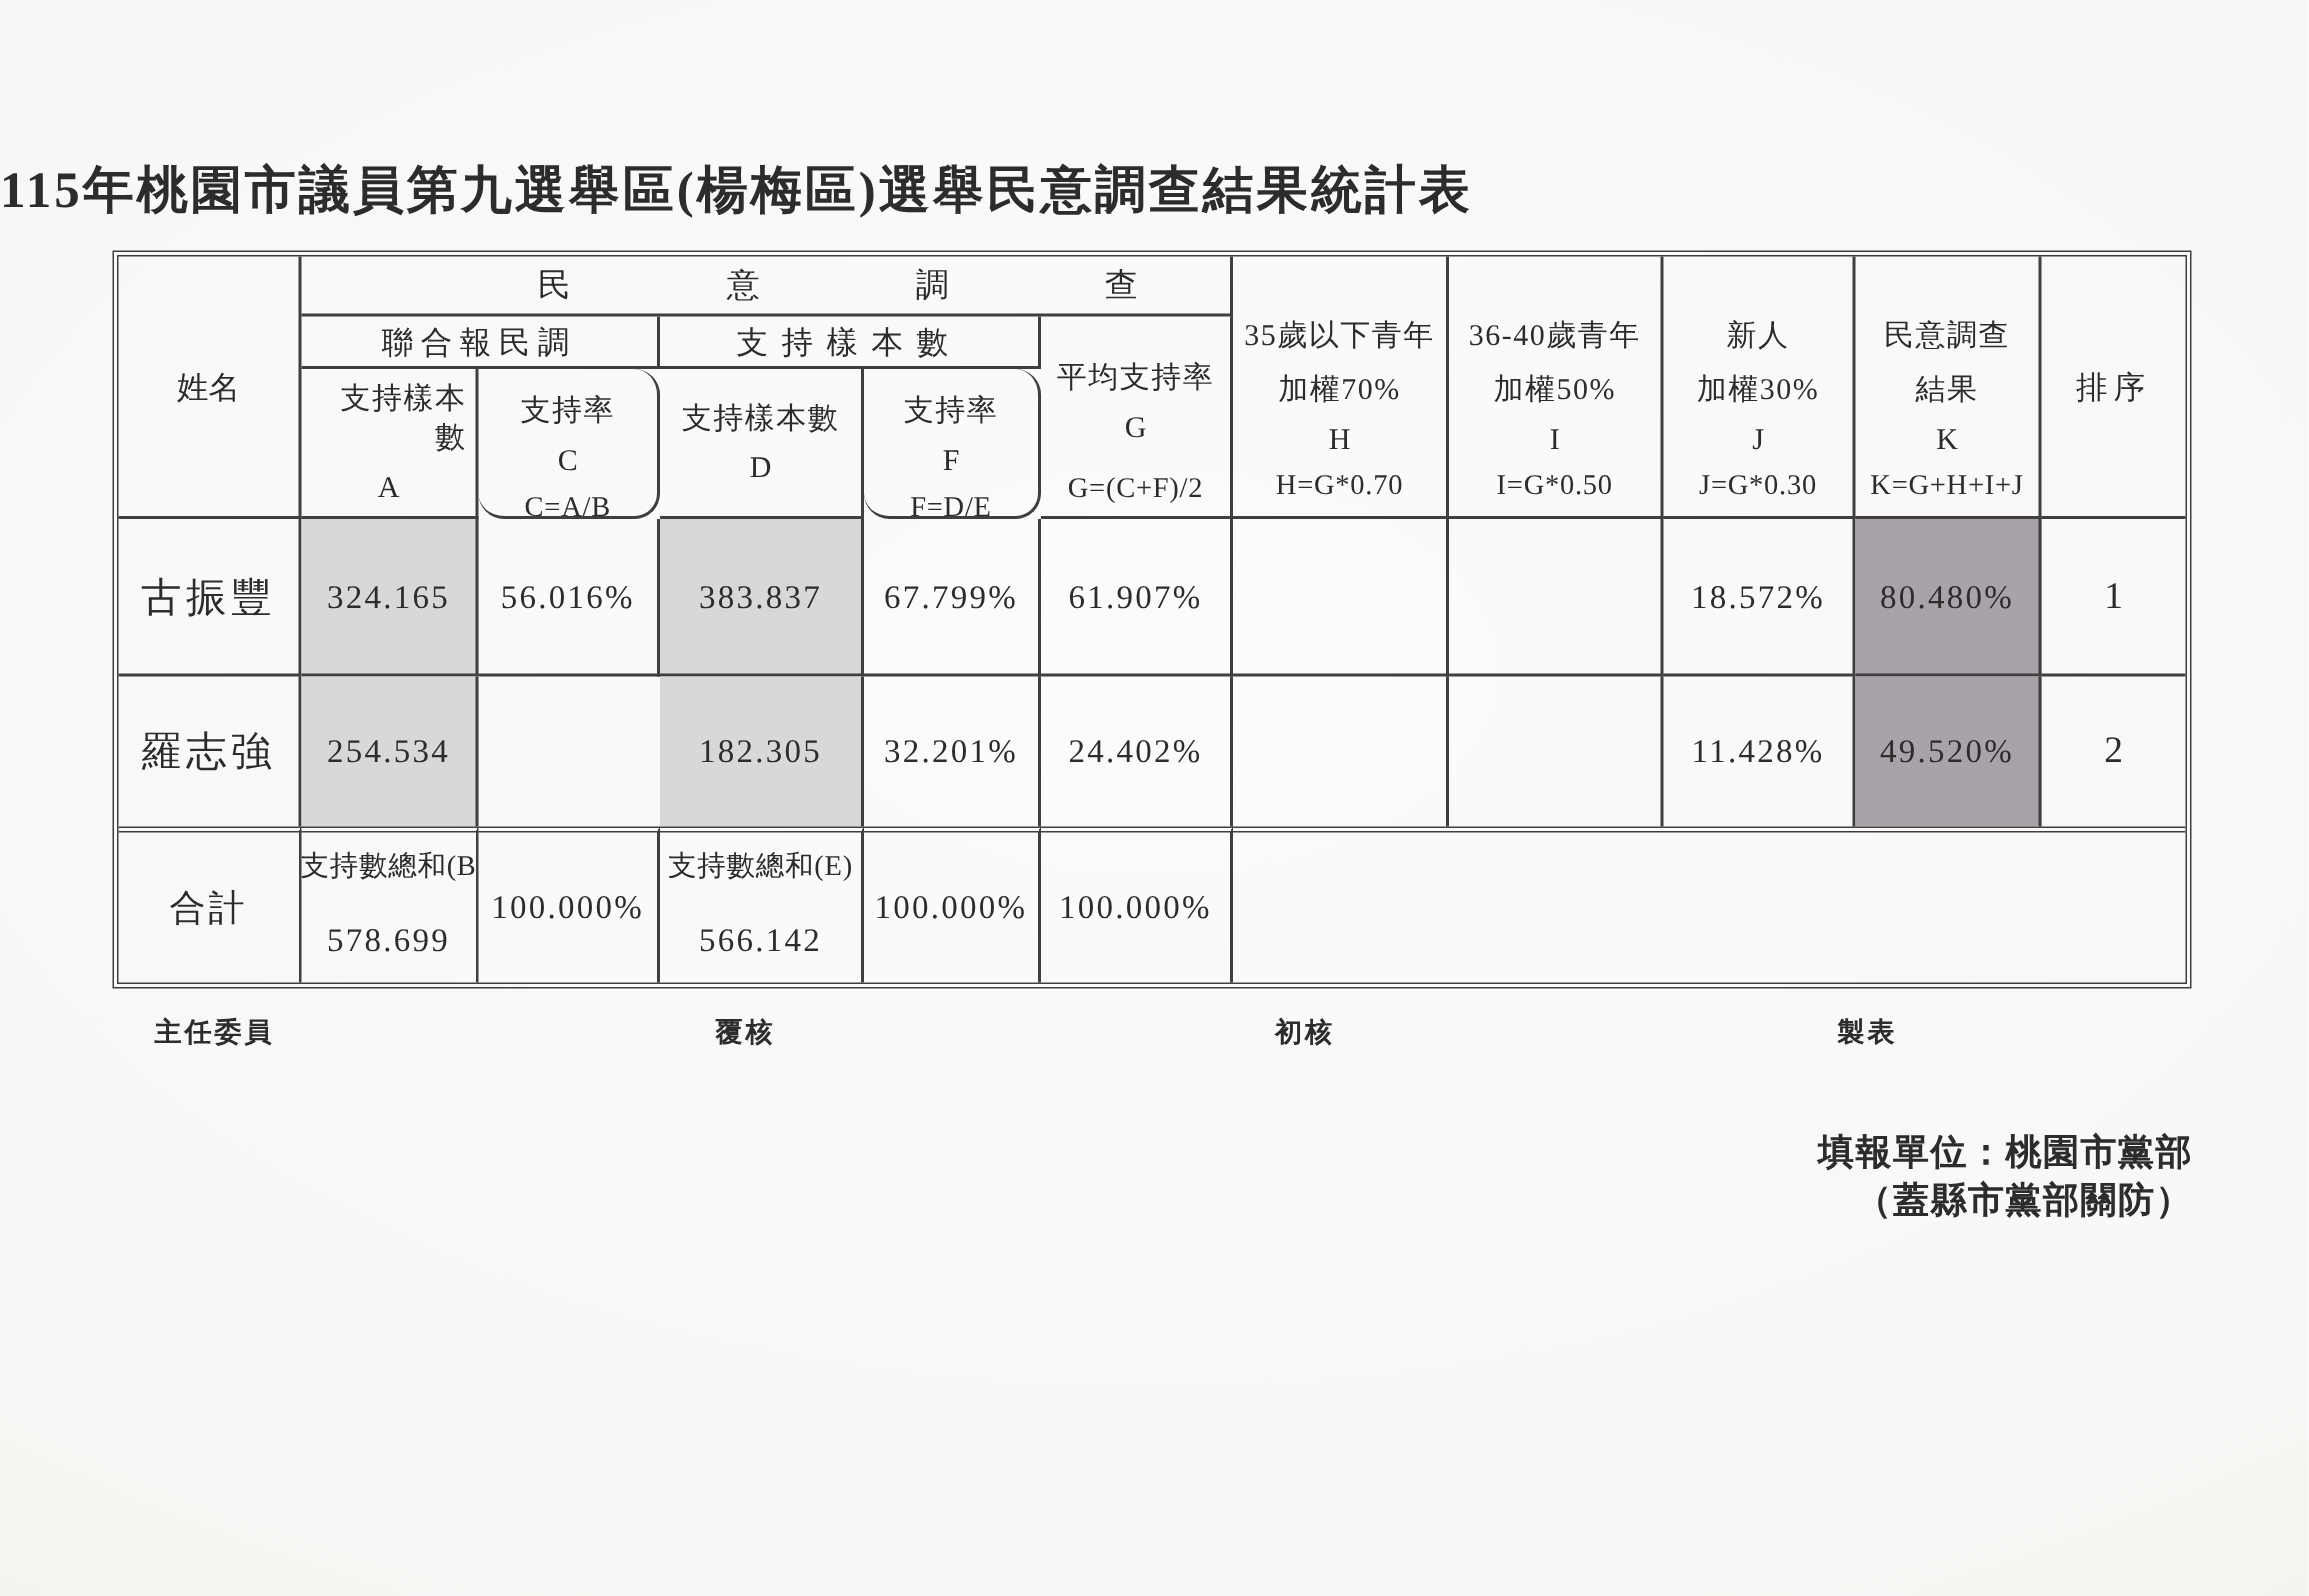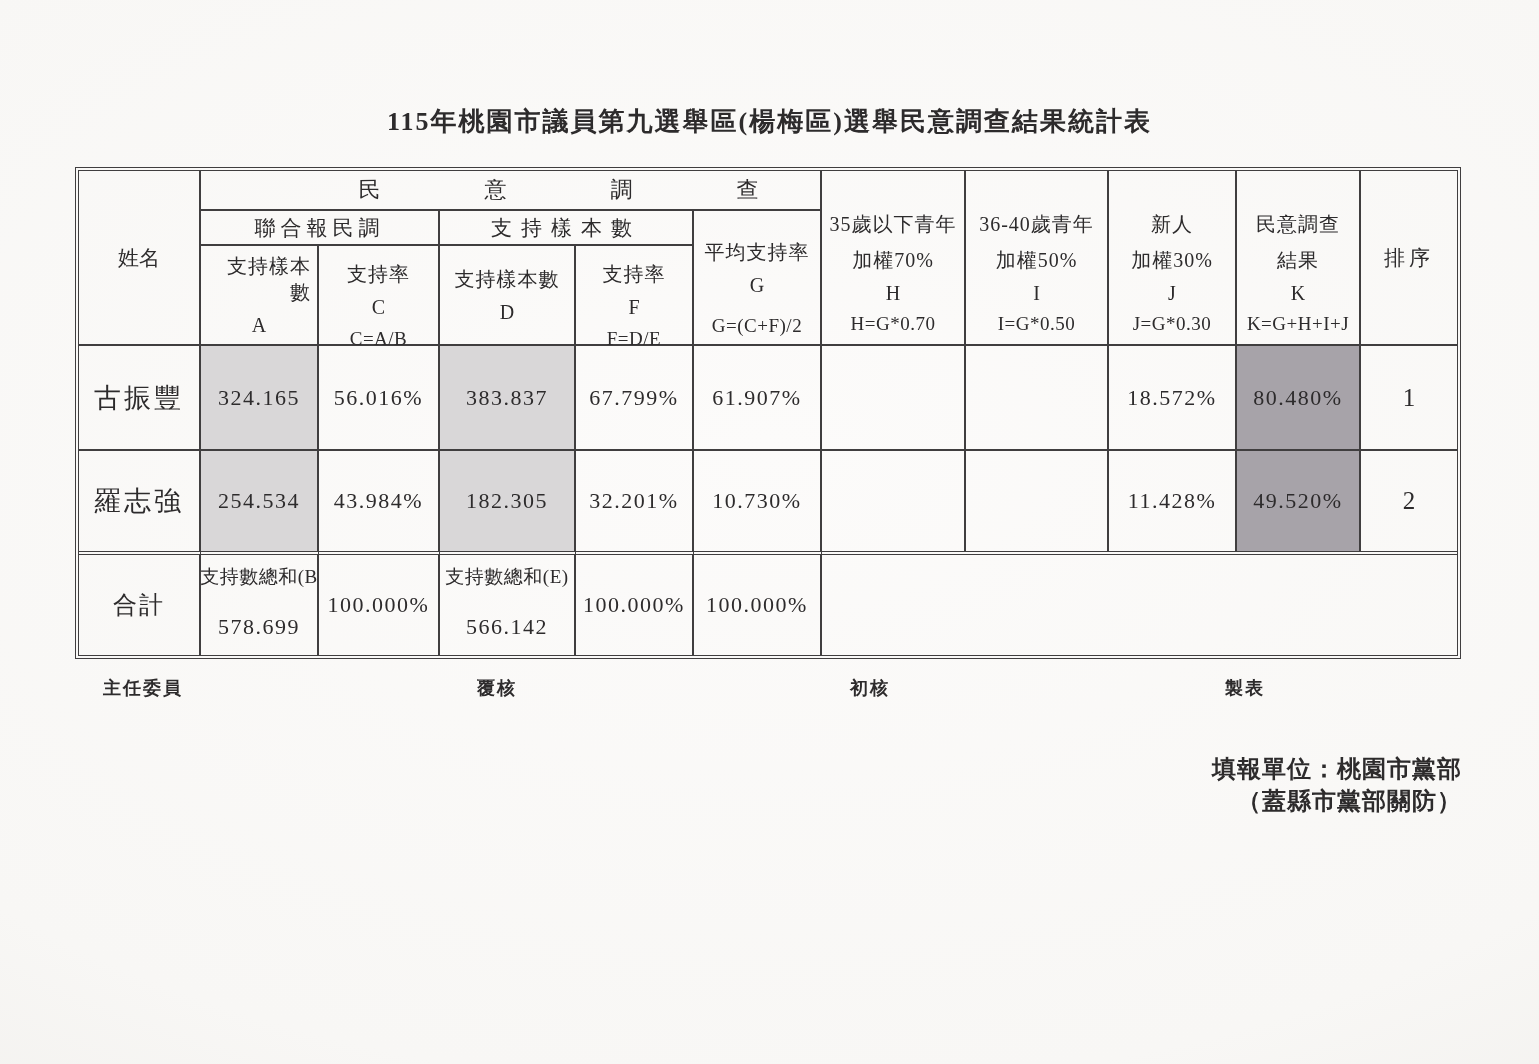--- a/index.html
+++ b/index.html
@@ -10,21 +10,21 @@
   }
   html,body{margin:0;padding:0;}
   body{
     width:1539px;height:1064px;position:relative;overflow:hidden;
     font-family:"Liberation Serif","DejaVu Serif",serif;
     color:var(--ink);
     background:radial-gradient(130% 110% at 50% 42%, #fcfbfa 0%, #f8f7f5 55%, #eceae6 92%, #e4e2de 100%);
   }
   .title{
     position:absolute;top:104px;left:0;width:100%;
-    text-align:center;font-size:26px;font-weight:700;letter-spacing:2px;margin:0;
+    text-align:left;font-size:34px;font-weight:700;letter-spacing:2px;margin:0;
   }
   
   .sheet{
     position:absolute;left:75px;top:167px;
     display:grid;
     grid-template-columns:122px 118px 121px 136px 118px 128px 144px 143px 128px 124px 96px;
     grid-template-rows:40px 35px 100px 105px 100px 104px;
     border:4px double var(--line);
   }
   .cell{
@@ -59,21 +59,21 @@
 
   .survey-span{
     position:relative;left:48px;
     letter-spacing:104px;margin-right:-104px;white-space:nowrap;
     font-size:22px;
   }
   .hstack{flex-direction:column;gap:9px;padding:0 6px;text-align:right;}
   .hlabel{font-size:20px;line-height:26px;letter-spacing:1px;}
   .hletter{font-size:20px;}
   .hformula{font-size:19px;letter-spacing:0.5px;}
-  .pad-top-sm{justify-content:flex-start;padding-top:15px;}
+  .pad-top-sm{justify-content:flex-start;padding-top:15px;border-radius:17px;}
   .pad-top-md{justify-content:flex-start;padding-top:28px;}
   .push-bottom{margin-top:auto;padding-bottom:7px;}
   .tallstack{justify-content:flex-end;padding-bottom:9px;gap:8px;}
   .tallstack .hlabel{line-height:28px;}
 
   .name{font-size:27px;letter-spacing:3px;}
   .val{font-size:22px;letter-spacing:1.5px;}
   .rank{font-size:25px;}
 
   .tstack{flex-direction:column;justify-content:space-between;padding:9px 0 15px;overflow:visible;}
@@ -175,24 +175,23 @@
   <div class="cell val" style="grid-area:4/5">67.799%</div>
   <div class="cell val" style="grid-area:4/6">61.907%</div>
   <div class="cell val" style="grid-area:4/7"></div>
   <div class="cell val" style="grid-area:4/8"></div>
   <div class="cell val" style="grid-area:4/9">18.572%</div>
   <div class="cell val hl-dark" style="grid-area:4/10">80.480%</div>
   <div class="cell rank br0" style="grid-area:4/11">1</div>
 
   <div class="cell name bb0" style="grid-area:5/1">羅志強</div>
   <div class="cell val hl-light bb0" style="grid-area:5/2">254.534</div>
-  <div class="cell val bb0" style="grid-area:5/3">43.984%</div>
   <div class="cell val hl-light bb0" style="grid-area:5/4">182.305</div>
   <div class="cell val bb0" style="grid-area:5/5">32.201%</div>
-  <div class="cell val bb0" style="grid-area:5/6">10.730%</div>
+  <div class="cell val bb0" style="grid-area:5/6">24.402%</div>
   <div class="cell val bb0" style="grid-area:5/7"></div>
   <div class="cell val bb0" style="grid-area:5/8"></div>
   <div class="cell val bb0" style="grid-area:5/9">11.428%</div>
   <div class="cell val hl-dark bb0" style="grid-area:5/10">49.520%</div>
   <div class="cell rank br0 bb0" style="grid-area:5/11">2</div>
 
   <div class="cell total-name btd bb0" style="grid-area:6/1">合計</div>
 
   <div class="cell tstack btd bb0" style="grid-area:6/2">
     <div class="tlabel">支持數總和(B</div>

